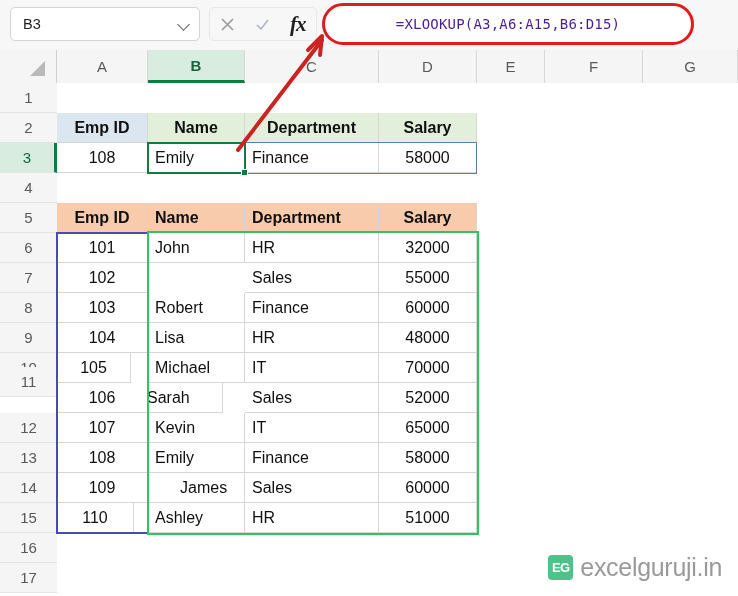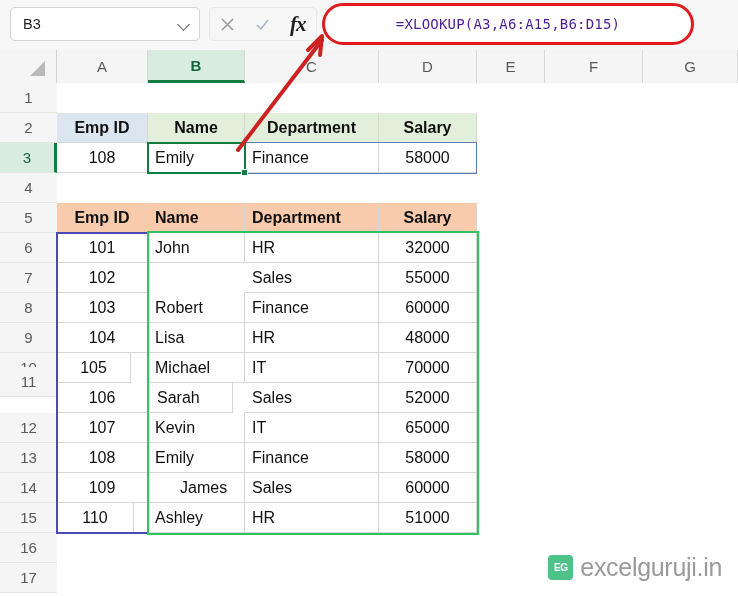--- a/index.html
+++ b/index.html
@@ -109,21 +109,21 @@
   .green-range { border:2.5px solid #2ec45f; }
 
   
   .arrow { position:absolute; left:0; top:0; width:738px; height:596px; }
 
   
   .wm { position:absolute; right:16px; bottom:14px; display:flex; align-items:center; gap:7px; }
   .wm-logo {
     width:25px; height:25px; border-radius:4px; background:#4dc38a;
     display:flex; align-items:center; justify-content:center;
-    color:#ffffff; font-size:10px; font-weight:700; letter-spacing:-.5px;
+    color:#ffffff; font-size:13px; font-weight:700; letter-spacing:-.5px;
     font-family:"Liberation Sans", sans-serif;
   }
   .wm-text { font-size:25px; color:#9a9a9a; letter-spacing:-.3px; }
 </style>
 </head>
 <body>
 
 <div id="app">
 
   <div class="fbar">
@@ -221,21 +221,21 @@
       <div class="cell" style="left:91px;top:240px;width:97px;">Lisa</div>
       <div class="cell" style="left:188px;top:240px;width:134px;">HR</div>
       <div class="cell num" style="left:322px;top:240px;width:98px;">48000</div>
 
       <div class="cell num" style="left:0px;top:270px;width:74px;">105</div>
       <div class="cell" style="left:91px;top:270px;width:97px;">Michael</div>
       <div class="cell" style="left:188px;top:270px;width:134px;">IT</div>
       <div class="cell num" style="left:322px;top:270px;width:98px;text-align:right;">70000</div>
 
       <div class="cell num" style="left:0px;top:300px;width:91px;">106</div>
-      <div class="cell" style="left:93px;top:300px;width:83px;">Sarah</div>
+      <div class="cell" style="left:83px;top:300px;width:83px;">Sarah</div>
       <div class="cell" style="left:188px;top:300px;width:134px;">Sales</div>
       <div class="cell num" style="left:322px;top:300px;width:98px;">52000</div>
 
       <div class="cell num" style="left:0px;top:330px;width:91px;">107</div>
       <div class="cell" style="left:91px;top:330px;width:97px;">Kevin</div>
       <div class="cell" style="left:188px;top:330px;width:134px;">IT</div>
       <div class="cell num" style="left:322px;top:330px;width:98px;">65000</div>
 
       <div class="cell num" style="left:0px;top:360px;width:91px;">108</div>
       <div class="cell" style="left:91px;top:360px;width:97px;">Emily</div>

